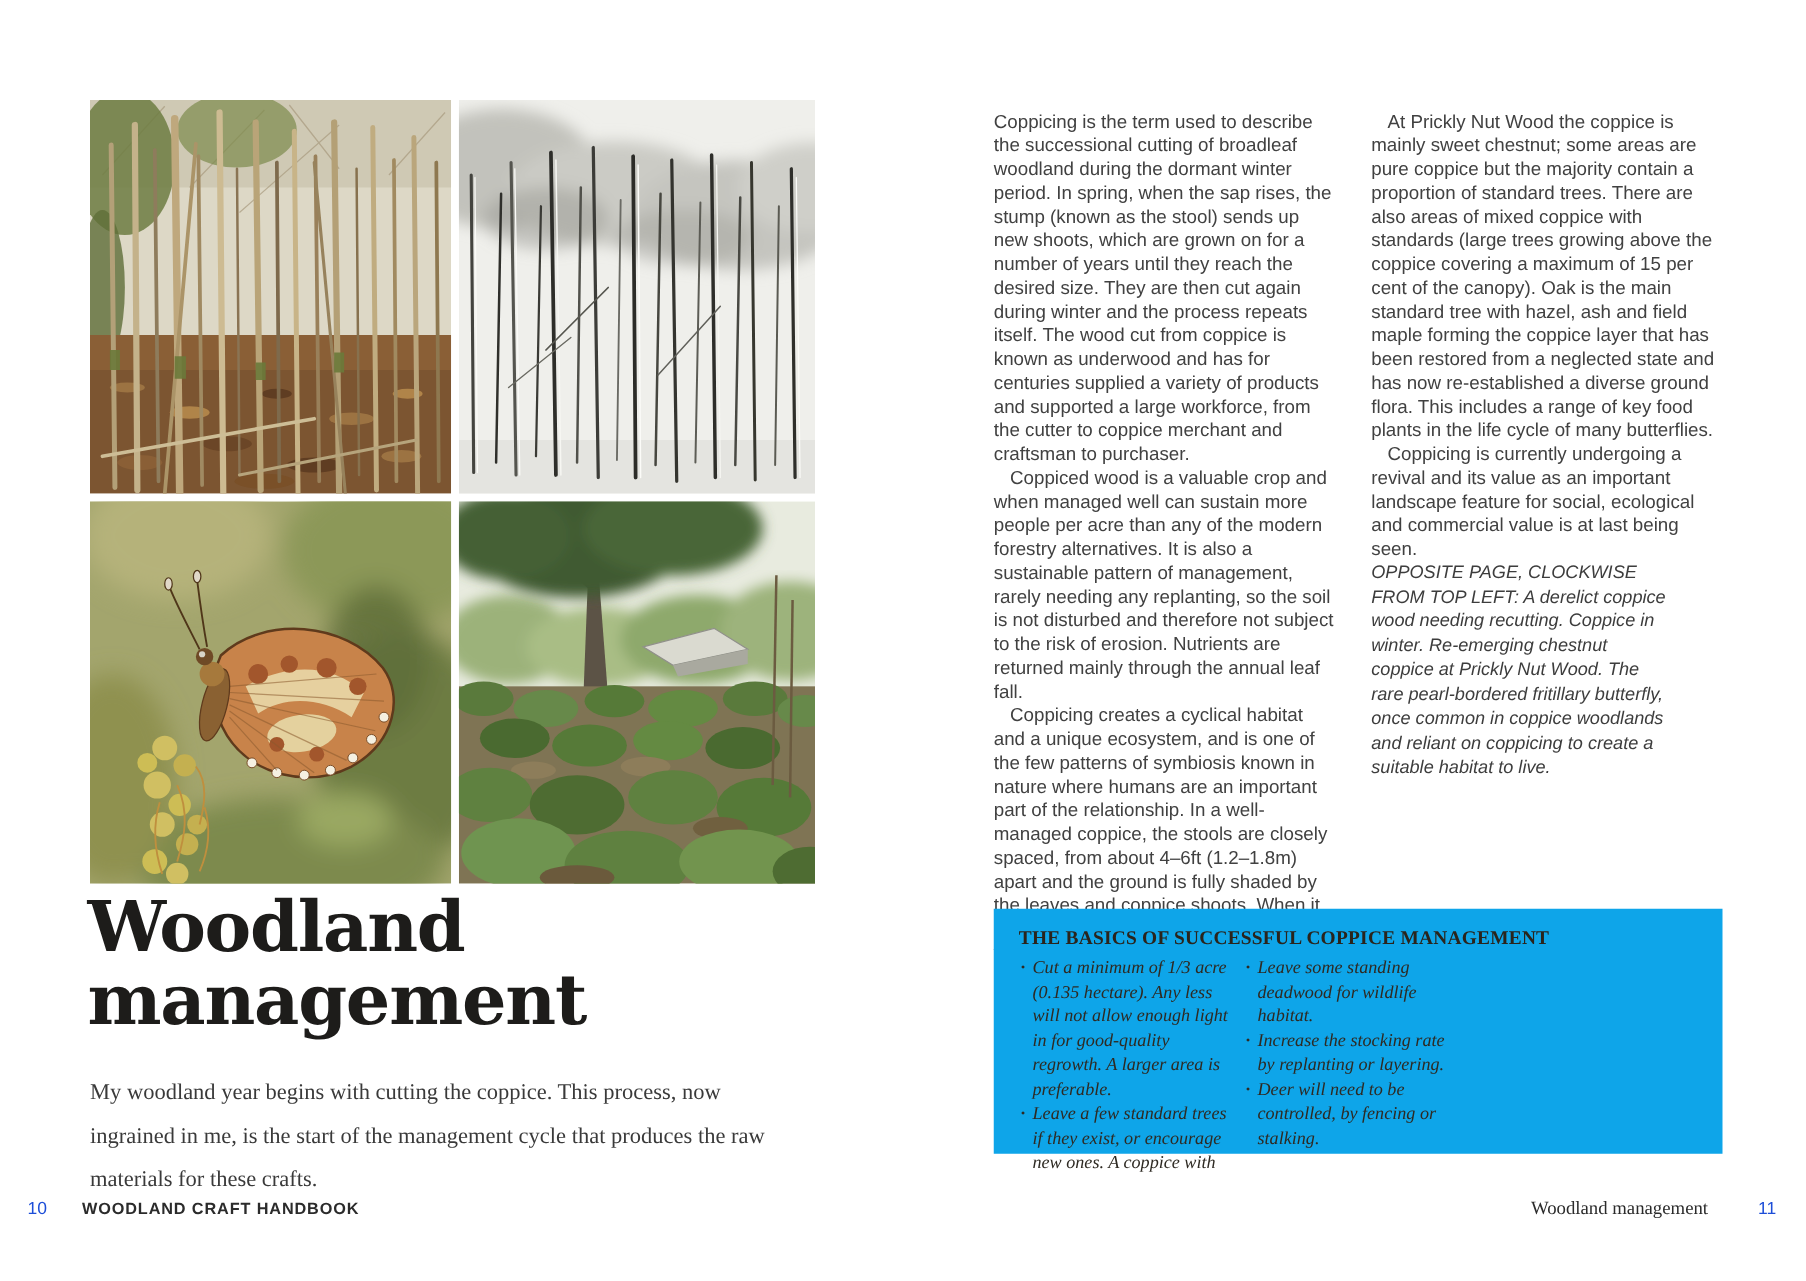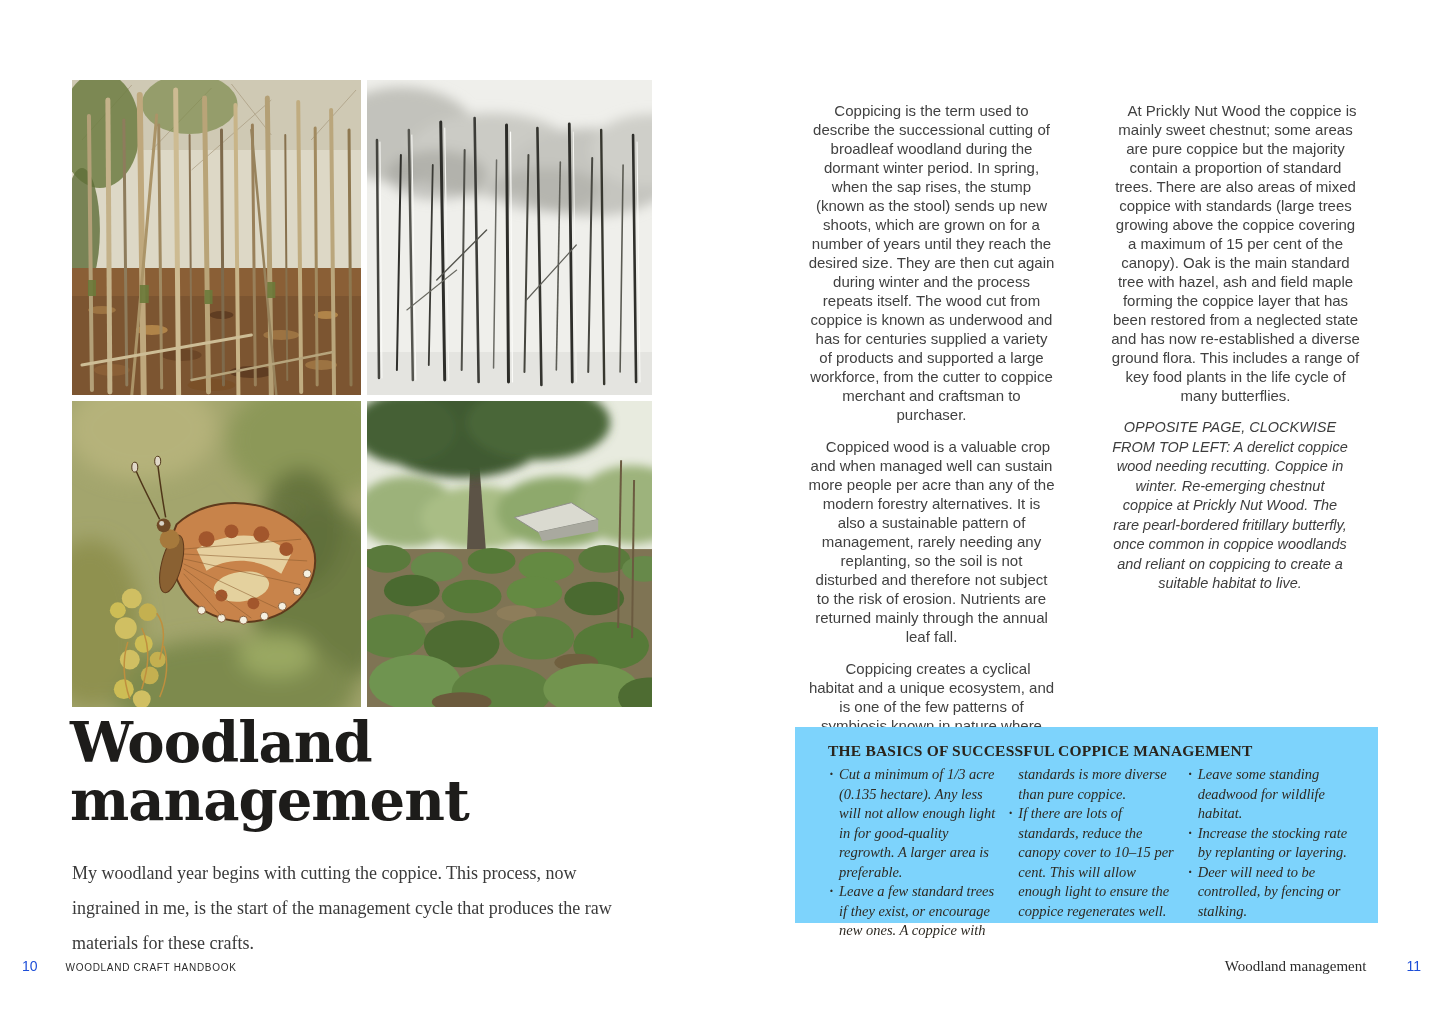--- a/index.html
+++ b/index.html
@@ -13,34 +13,34 @@
   .photo-grid svg{display:block;width:100%;height:100%;}
 
   .page-title{position:absolute;left:70px;top:713px;width:480px;margin:0;
               font-family:"DejaVu Serif","Liberation Serif",serif;font-weight:700;
               font-size:56px;line-height:1.04;letter-spacing:-1px;color:#1d1c1a;}
   .chapter-intro{position:absolute;left:72px;top:856px;width:575px;margin:0;
                  font-family:"Liberation Serif",serif;font-size:18px;line-height:35px;color:#3a3a3a;}
 
   .footer-left{position:absolute;left:22px;top:958px;display:flex;align-items:baseline;gap:28px;}
   .pagenum{font-weight:400;font-size:14px;color:#1d4ed8;}
-  .book-title{font-size:10px;font-weight:400;letter-spacing:0.7px;color:#2b2b2b;}
+  .book-title{font-size:13px;font-weight:700;letter-spacing:0.7px;color:#2b2b2b;}
 
   
   .body-col{position:absolute;top:88px;font-size:15px;line-height:19px;color:#414141;}
   .col-1{left:795px;width:273px;}
   .col-2{left:1097px;width:277px;}
-  .body-col p{margin:13px;text-align:center;}
+  .body-col p{margin:0;}
   .body-col p.indent{text-indent:13px;}
 
   .photo-caption{margin-top:36px;width:240px;font-style:italic;font-size:14.5px;
                  line-height:19.5px;color:#3d3d3d;}
 
   .basics-box{position:absolute;left:795px;top:727px;width:583px;height:196px;
-              background:#7dd3fc;box-sizing:border-box;padding:15px 20px 0 33px;}
+              background:#0ea5e9;box-sizing:border-box;padding:15px 20px 0 20px;}
   .box-title{margin:0 0 5px 0;font-family:"Liberation Serif",serif;font-weight:700;
              font-size:15.5px;letter-spacing:0.2px;color:#2a241c;}
   .box-cols{display:flex;gap:8px;}
   .box-col{width:172px;}
   .box-item{position:relative;padding-left:11px;font-family:"Liberation Serif",serif;
             font-style:italic;font-size:14.5px;line-height:19.5px;color:#2e2a23;}
   .box-item.bulleted::before{content:"\00B7";position:absolute;left:1px;top:0;
             font-weight:700;font-style:normal;color:#2e2a23;}
 
   .footer-right{position:absolute;right:24px;top:958px;display:flex;align-items:baseline;gap:40px;}
@@ -311,35 +311,32 @@
   <section>
 
     <div class="body-col col-1">
       <p>Coppicing is the term used to describe the successional cutting of broadleaf woodland during the dormant winter period. In spring, when the sap rises, the stump (known as the stool) sends up new shoots, which are grown on for a number of years until they reach the desired size. They are then cut again during winter and the process repeats itself. The wood cut from coppice is known as underwood and has for centuries supplied a variety of products and supported a large workforce, from the cutter to coppice merchant and craftsman to purchaser.</p>
       <p class="indent">Coppiced wood is a valuable crop and when managed well can sustain more people per acre than any of the modern forestry alternatives. It is also a sustainable pattern of management, rarely needing any replanting, so the soil is not disturbed and therefore not subject to the risk of erosion. Nutrients are returned mainly through the annual leaf fall.</p>
       <p class="indent">Coppicing creates a cyclical habitat and a unique ecosystem, and is one of the few patterns of symbiosis known in nature where humans are an important part of the relationship. In a well-managed coppice, the stools are closely spaced, from about 4–6ft (1.2–1.8m) apart and the ground is fully shaded by the leaves and coppice shoots. When it is cut, sunlight pours in, dormant seeds waiting for light emerge</p>
     </div>
 
     <div class="body-col col-2">
       <p class="indent">At Prickly Nut Wood the coppice is mainly sweet chestnut; some areas are pure coppice but the majority contain a proportion of standard trees. There are also areas of mixed coppice with standards (large trees growing above the coppice covering a maximum of 15 per cent of the canopy). Oak is the main standard tree with hazel, ash and field maple forming the coppice layer that has been restored from a neglected state and has now re-established a diverse ground flora. This includes a range of key food plants in the life cycle of many butterflies.</p>
+      <p class="indent">Coppicing is currently undergoing a revival and its value as an important landscape feature for social, ecological and commercial value is at last being seen.</p>
       <p class="photo-caption">OPPOSITE PAGE, CLOCKWISE FROM TOP LEFT: A derelict coppice wood needing recutting. Coppice in winter. Re-emerging chestnut coppice at Prickly Nut Wood. The rare pearl-bordered fritillary butterfly, once common in coppice woodlands and reliant on coppicing to create a suitable habitat to live.</p>
     </div>
 
     <aside class="basics-box">
       <h2 class="box-title">THE BASICS OF SUCCESSFUL COPPICE MANAGEMENT</h2>
       <div class="box-cols">
         <div class="box-col">
           <div class="box-item bulleted">Cut a minimum of 1/3 acre (0.135 hectare). Any less will not allow enough light in for good-quality regrowth. A larger area is preferable.</div>
           <div class="box-item bulleted">Leave a few standard trees if they exist, or encourage new ones. A coppice with</div>
         </div>
         <div class="box-col">
-          <div class="box-item">standards is more diverse than pure coppice.</div>
-          <div class="box-item bulleted">If there are lots of standards, reduce the canopy cover to 10–15 per cent. This will allow enough light to ensure the coppice regenerates well.</div>
-        </div>
-        <div class="box-col">
           <div class="box-item bulleted">Leave some standing deadwood for wildlife habitat.</div>
           <div class="box-item bulleted">Increase the stocking rate by replanting or layering.</div>
           <div class="box-item bulleted">Deer will need to be controlled, by fencing or stalking.</div>
         </div>
       </div>
     </aside>
 
     <div class="footer-right">
       <span class="chapter-footer">Woodland management</span>
       <span class="pagenum">11</span>

